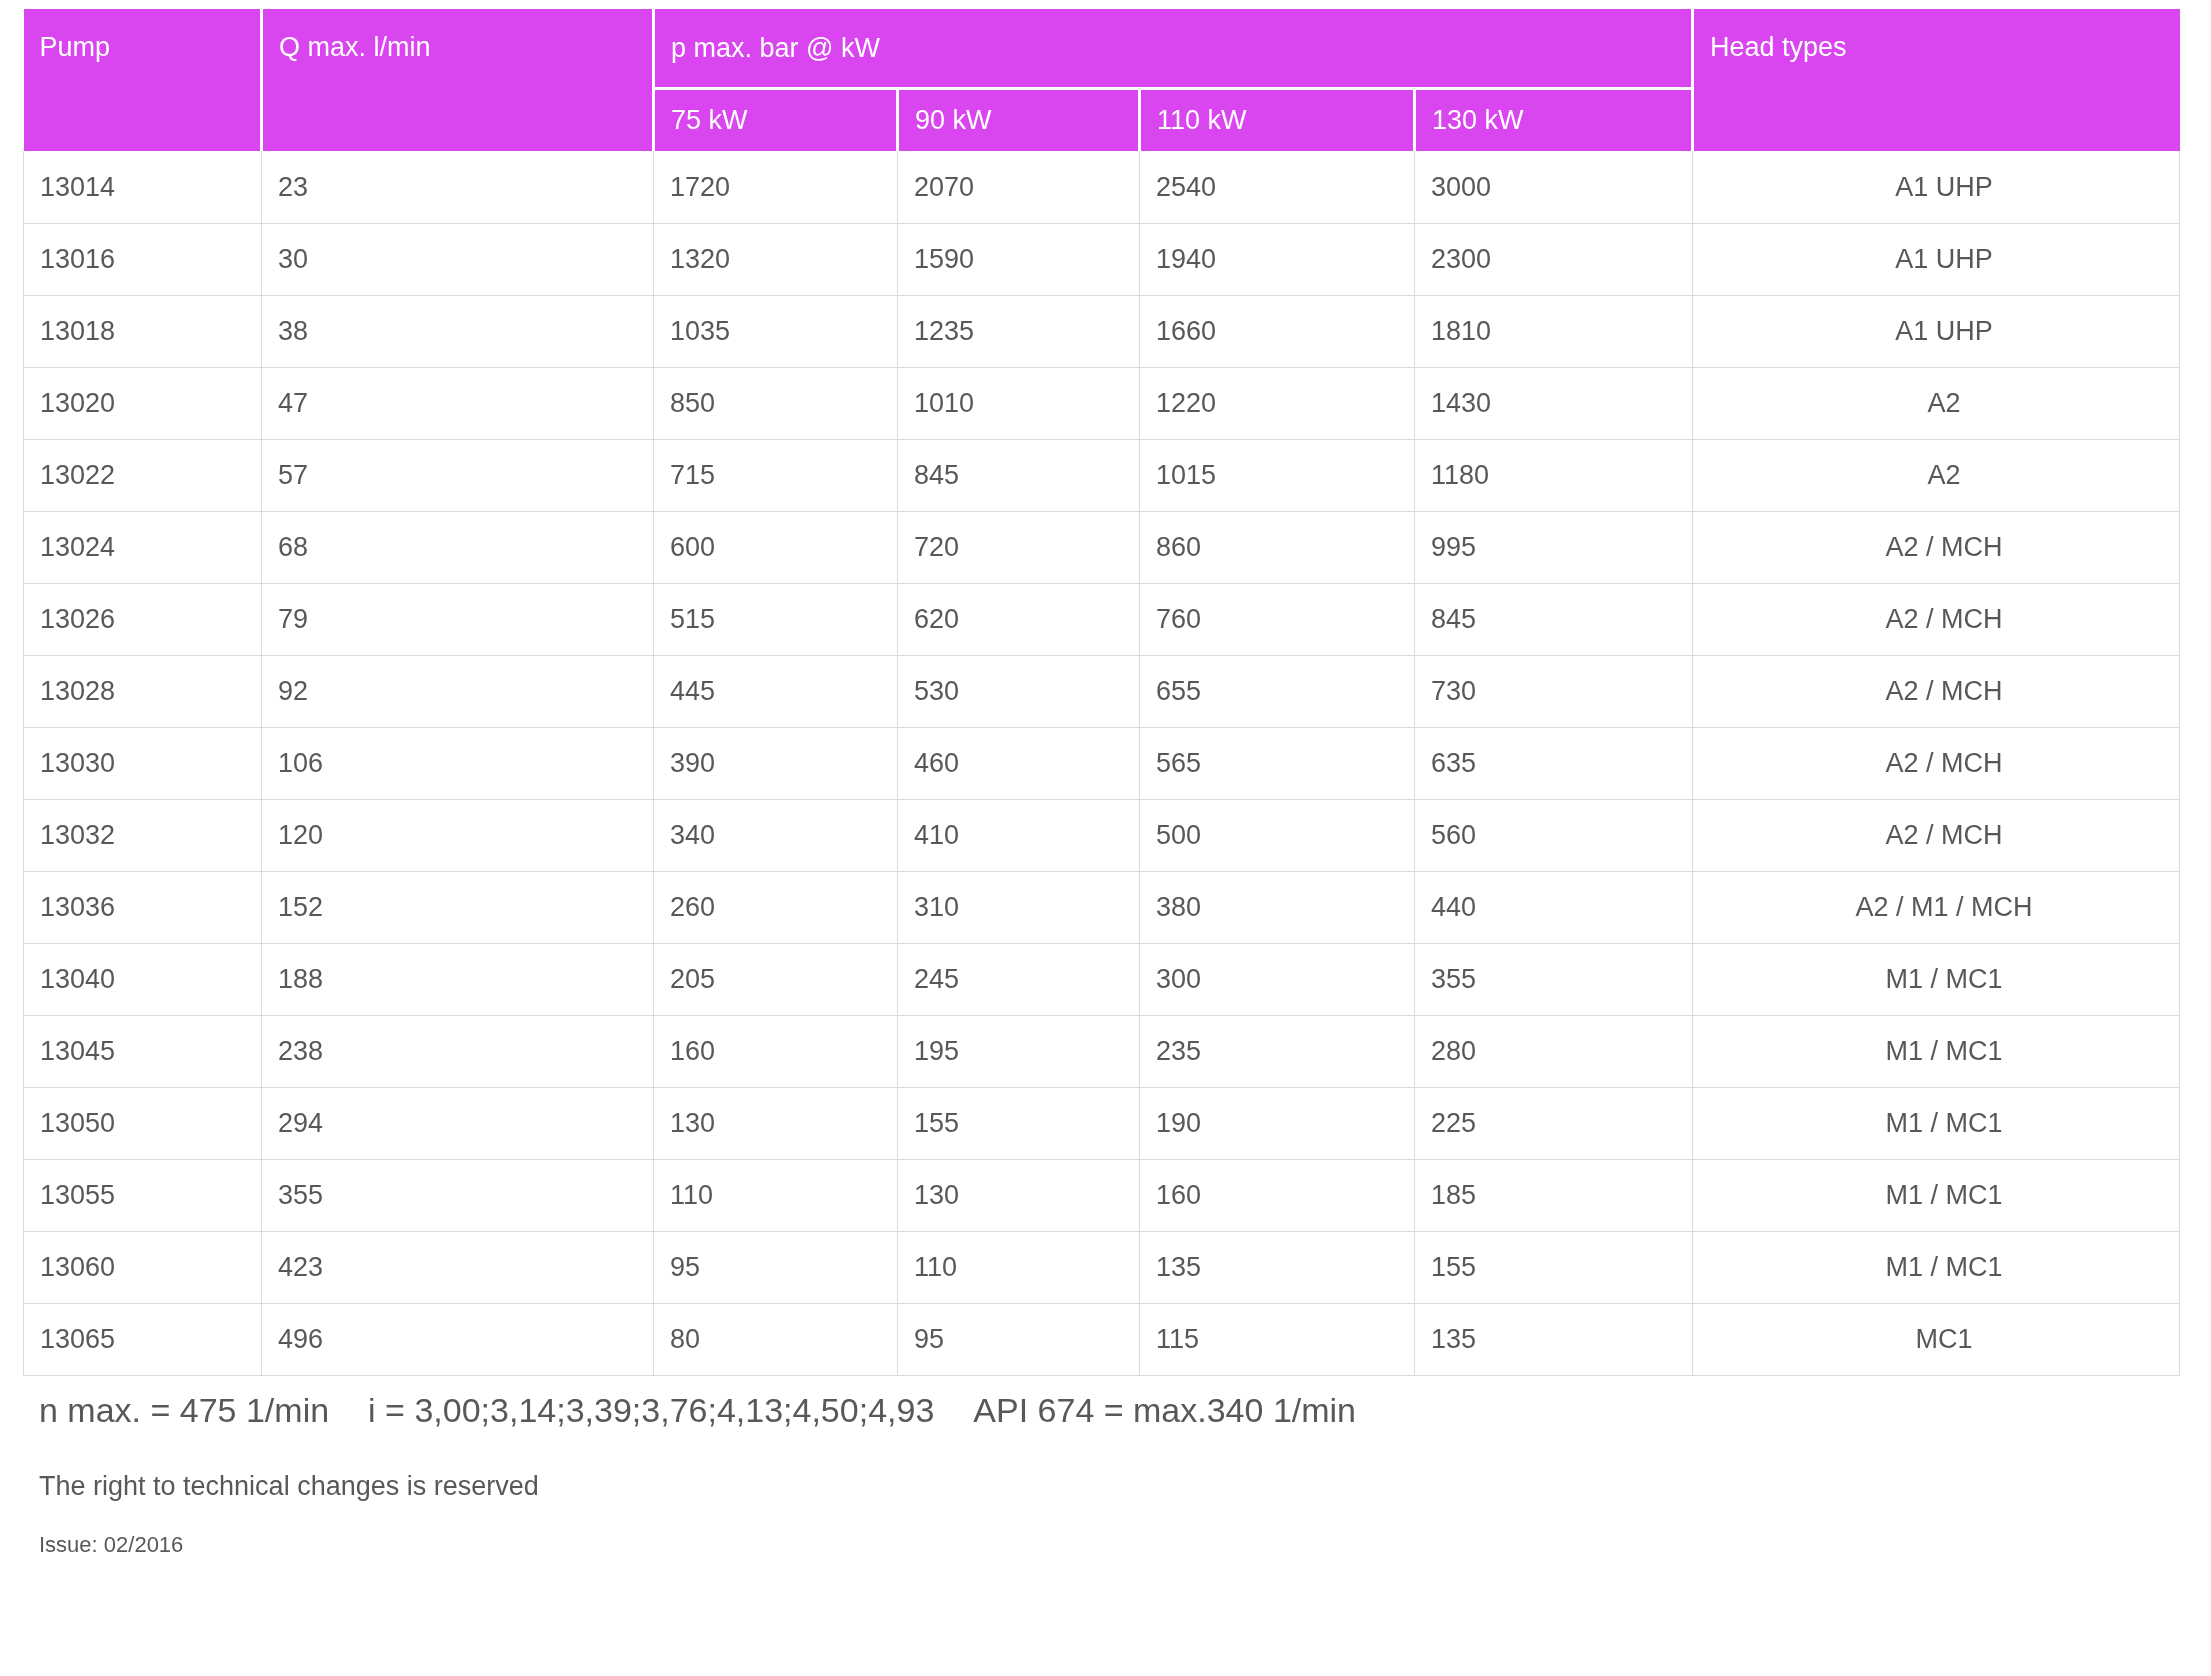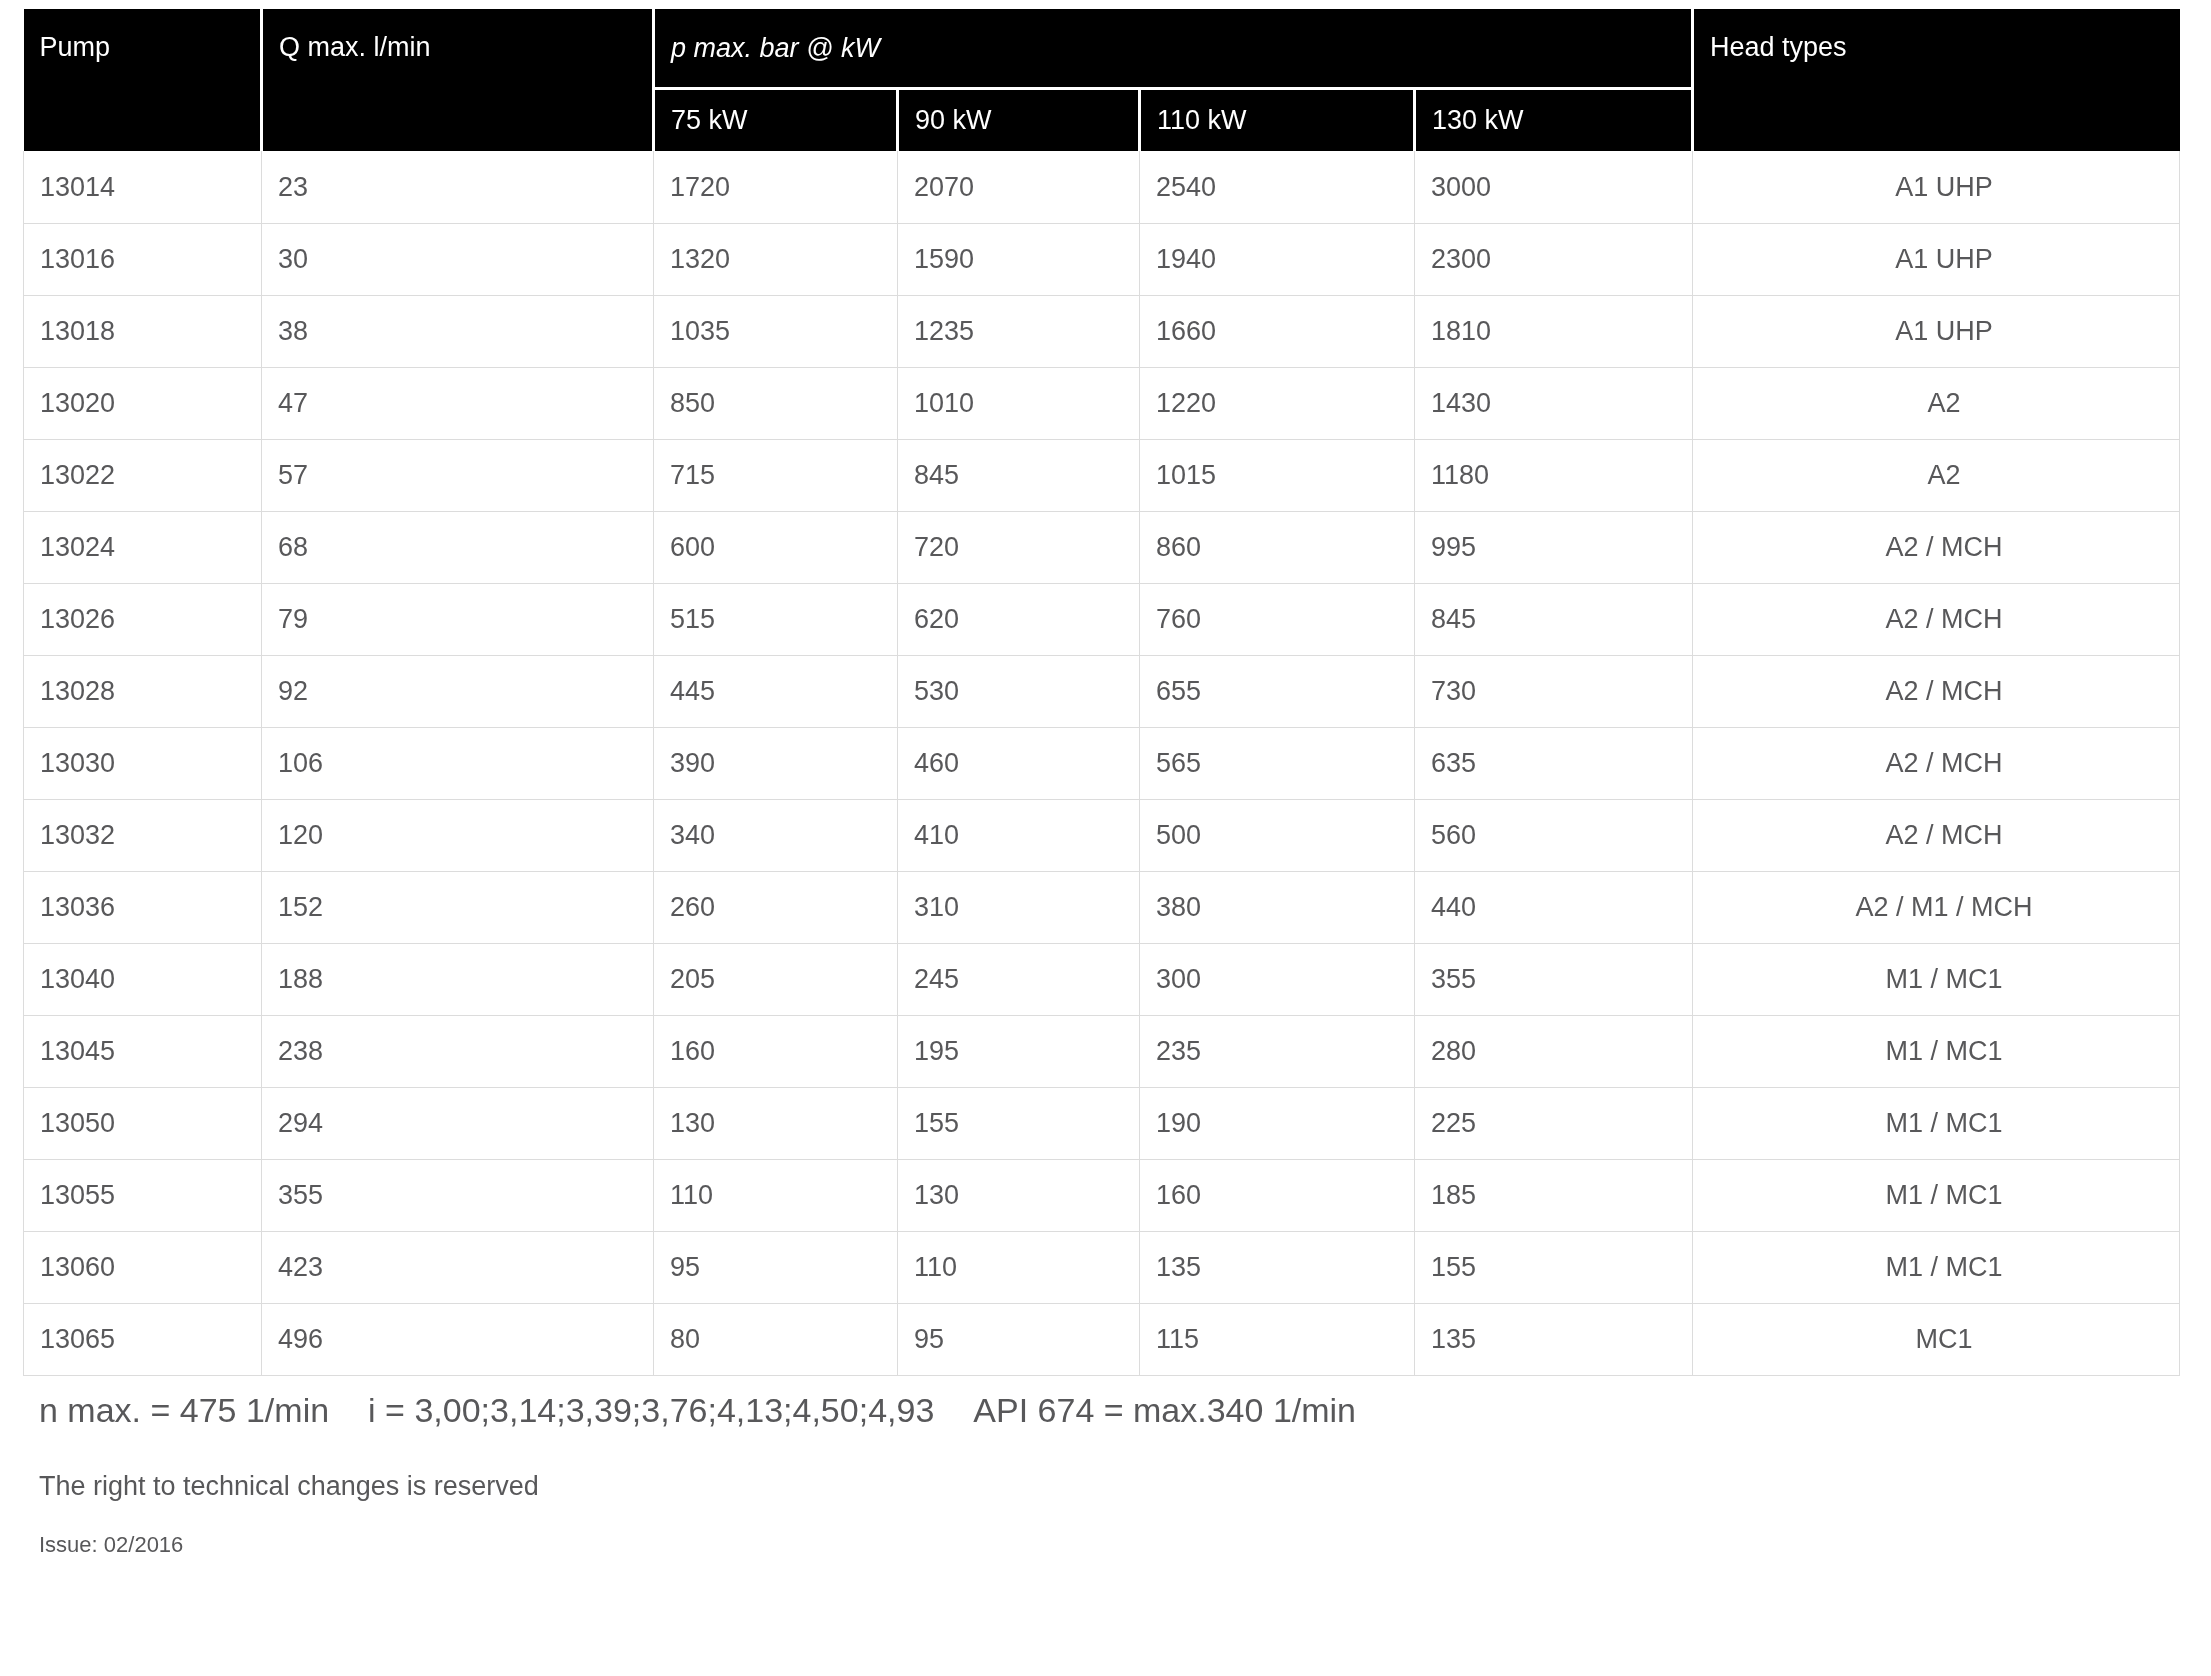--- a/index.html
+++ b/index.html
@@ -28,35 +28,35 @@
   }
   table.spec col.c-pump  { width: 238px; }
   table.spec col.c-qmax  { width: 392px; }
   table.spec col.c-kw75  { width: 244px; }
   table.spec col.c-kw90  { width: 242px; }
   table.spec col.c-kw110 { width: 275px; }
   table.spec col.c-kw130 { width: 278px; }
   table.spec col.c-head  { width: 487px; }
 
   thead th {
-    background: #000000;
+    background: #d946ef;
     color: #ffffff;
     font-weight: 300;
     text-align: left;
     padding: 0 0 0 16px;
     vertical-align: middle;
   }
   thead tr.h1 { height: 79px; }
   thead tr.h2 { height: 63px; }
   thead th.merged {
     vertical-align: top;
     padding-top: 23px;
   }
   thead th.sep-left  { border-left: 3.7px solid #ffffff; }
-  thead th.group     { border-bottom: 3.7px solid #ffffff; font-style: italic; }
+  thead th.group     { border-bottom: 3.7px solid #ffffff; }
 
   tbody tr { height: 72px; }
   tbody td {
     padding: 0 0 0 16px;
     border-bottom: 1.9px solid #dcdcdc;
     border-left: 1.9px solid #dcdcdc;
     vertical-align: middle;
     white-space: nowrap;
     overflow: hidden;
   }

